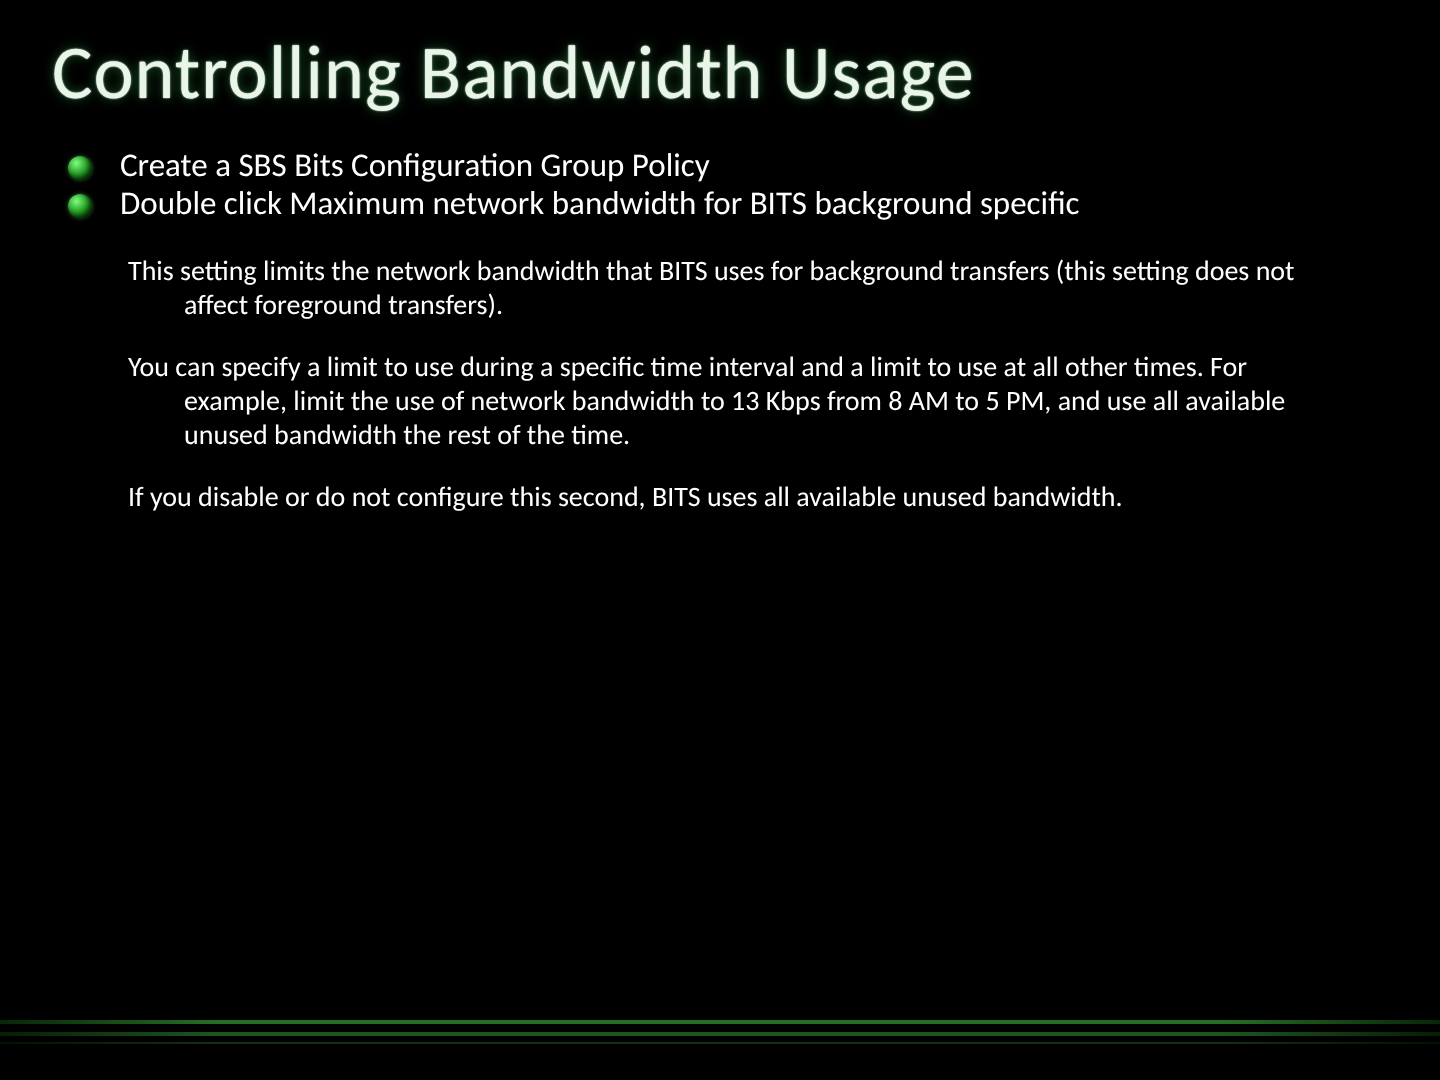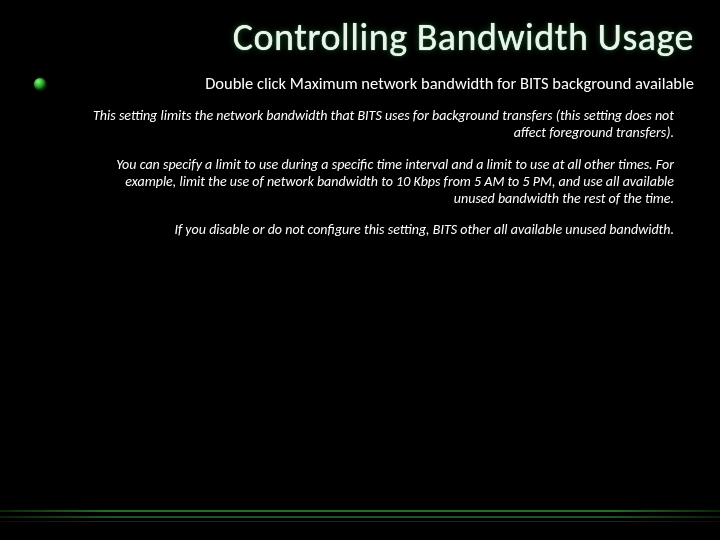--- a/index.html
+++ b/index.html
@@ -8,21 +8,20 @@
     background: #000;
     font-family: "Segoe UI", "Calibri", Arial, sans-serif;
     color: #fff;
     position: relative;
   }
   .slide {
     width: 720px;
     height: 540px;
     position: relative;
     padding: 18px 26px 0 26px;
-    text-align: right;
   }
   .title {
     font-size: 38px;
     font-weight: 400;
     color: #e8f5e8;
     text-shadow: 0 0 6px rgba(80,255,120,0.35), 0 0 1px #fff;
     letter-spacing: 0.5px;
     margin-bottom: 16px;
     line-height: 1.05;
   }
@@ -53,21 +52,20 @@
     margin-left: 38px;
     margin-right: 20px;
     font-size: 14px;
     line-height: 1.22;
     color: #fff;
   }
   .body-text p {
     margin-bottom: 14px;
     text-indent: -28px;
     padding-left: 28px;
-    font-style: italic;
   }
   .bottom-bar {
     position: absolute;
     left: 0;
     right: 0;
     bottom: 18px;
     height: 14px;
   }
   .bar-line {
     position: absolute;
@@ -80,27 +78,28 @@
   .bar-line.l3 { bottom: 0px; opacity: 0.4; height: 1px; }
 </style>
 </head>
 <body>
 
 <div class="slide">
 
   <h1 class="title">Controlling Bandwidth Usage</h1>
 
   <ul class="bullets">
-    <li><span>Double click Maximum network bandwidth for BITS background available</span></li>
+    <li><span>Create a SBS Bits Configuration Group Policy</span></li>
+    <li><span>Double click Maximum network bandwidth for BITS background specific</span></li>
   </ul>
 
   <div class="body-text">
     <p>This setting limits the network bandwidth that BITS uses for background transfers (this setting does not affect foreground transfers).</p>
-    <p>You can specify a limit to use during a specific time interval and a limit to use at all other times. For example, limit the use of network bandwidth to 10 Kbps from 5 AM to 5 PM, and use all available unused bandwidth the rest of the time.</p>
-    <p>If you disable or do not configure this setting, BITS other all available unused bandwidth.</p>
+    <p>You can specify a limit to use during a specific time interval and a limit to use at all other times. For example, limit the use of network bandwidth to 13 Kbps from 8 AM to 5 PM, and use all available unused bandwidth the rest of the time.</p>
+    <p>If you disable or do not configure this second, BITS uses all available unused bandwidth.</p>
   </div>
 
   <div class="bottom-bar">
     <div class="bar-line l1"></div>
     <div class="bar-line l2"></div>
     <div class="bar-line l3"></div>
   </div>
 
 </div>
 

